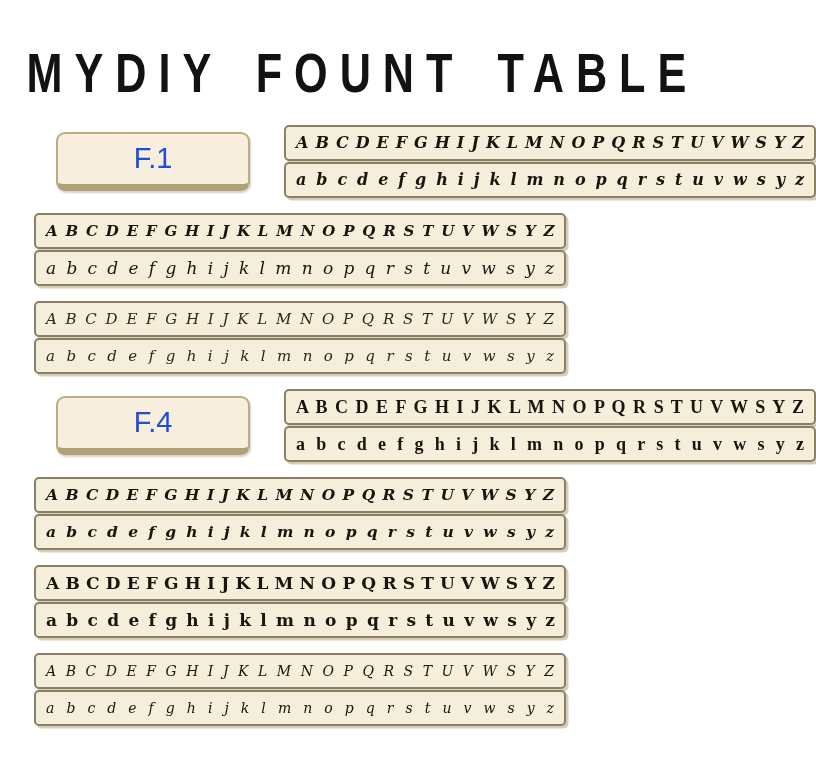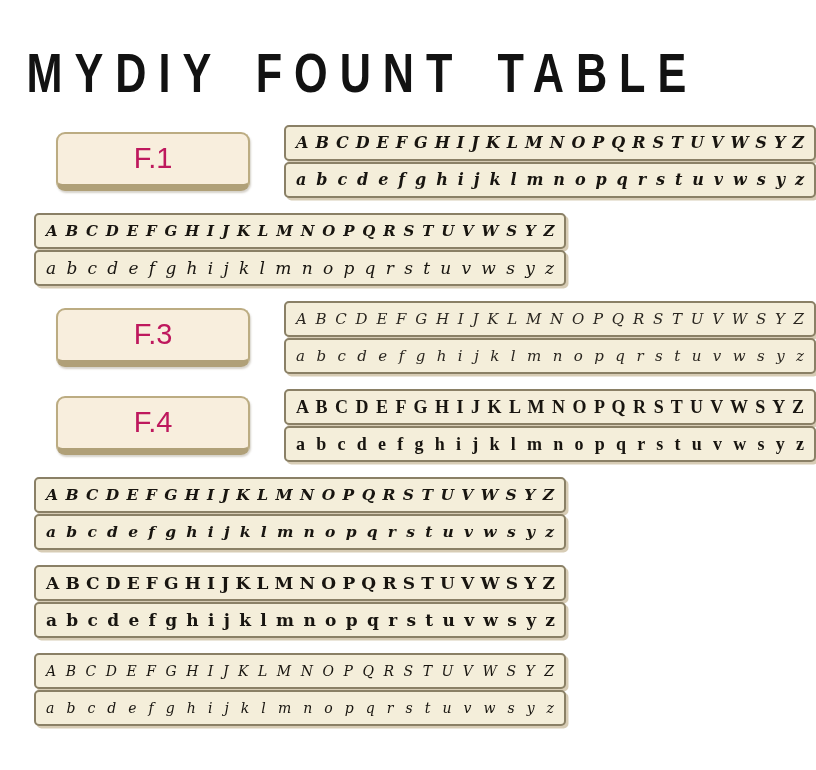--- a/index.html
+++ b/index.html
@@ -55,21 +55,21 @@
     border: 2px solid #bcac82;
     border-bottom: 7px solid #b0a078;
     border-radius: 9px;
     box-shadow: 1px 2px 2px rgba(90, 75, 45, 0.25);
     display: flex;
     align-items: center;
     justify-content: center;
     font-family: "Liberation Sans", sans-serif;
     font-size: 29px;
     font-weight: 400;
-    color: #be185d;
+    color: #1d4ed8;
   }
   
   .samples {
     margin-left: 34px;
     display: flex;
     flex-direction: column;
     row-gap: 1px;
   }
   .bar {
     width: 508px;
@@ -113,21 +113,20 @@
     </div>
 
     <div class="row">
       <div class="samples">
         <div class="bar upper f2">A B C D E F G H I J K L M N O P Q R S T U V W S Y Z</div>
         <div class="bar lower f2">a b c d e f g h i j k l m n o p q r s t u v w s y z</div>
       </div>
     </div>
 
     <div class="row">
-      <div class="label-block">F.3</div>
       <div class="samples">
         <div class="bar upper f3">A B C D E F G H I J K L M N O P Q R S T U V W S Y Z</div>
         <div class="bar lower f3">a b c d e f g h i j k l m n o p q r s t u v w s y z</div>
       </div>
     </div>
 
     <div class="row">
       <div class="label-block">F.4</div>
       <div class="samples">
         <div class="bar upper f4">A B C D E F G H I J K L M N O P Q R S T U V W S Y Z</div>

